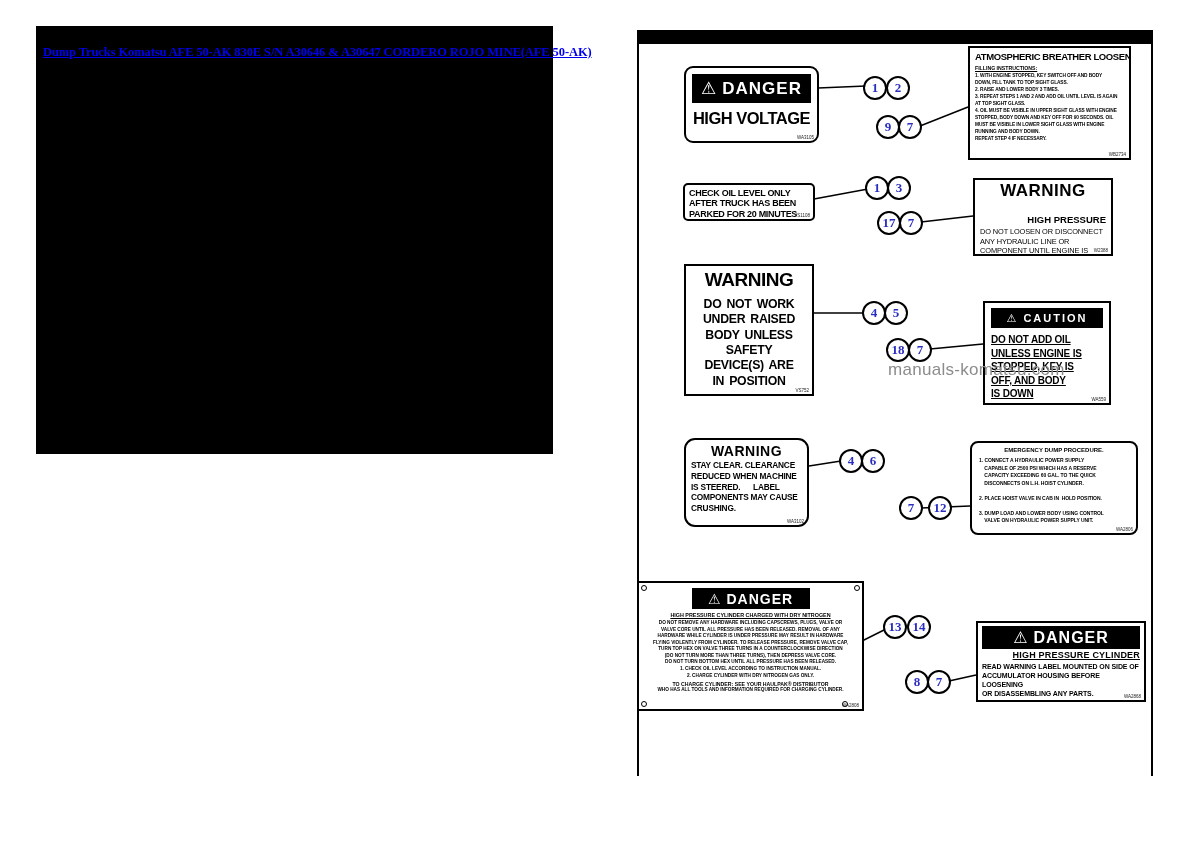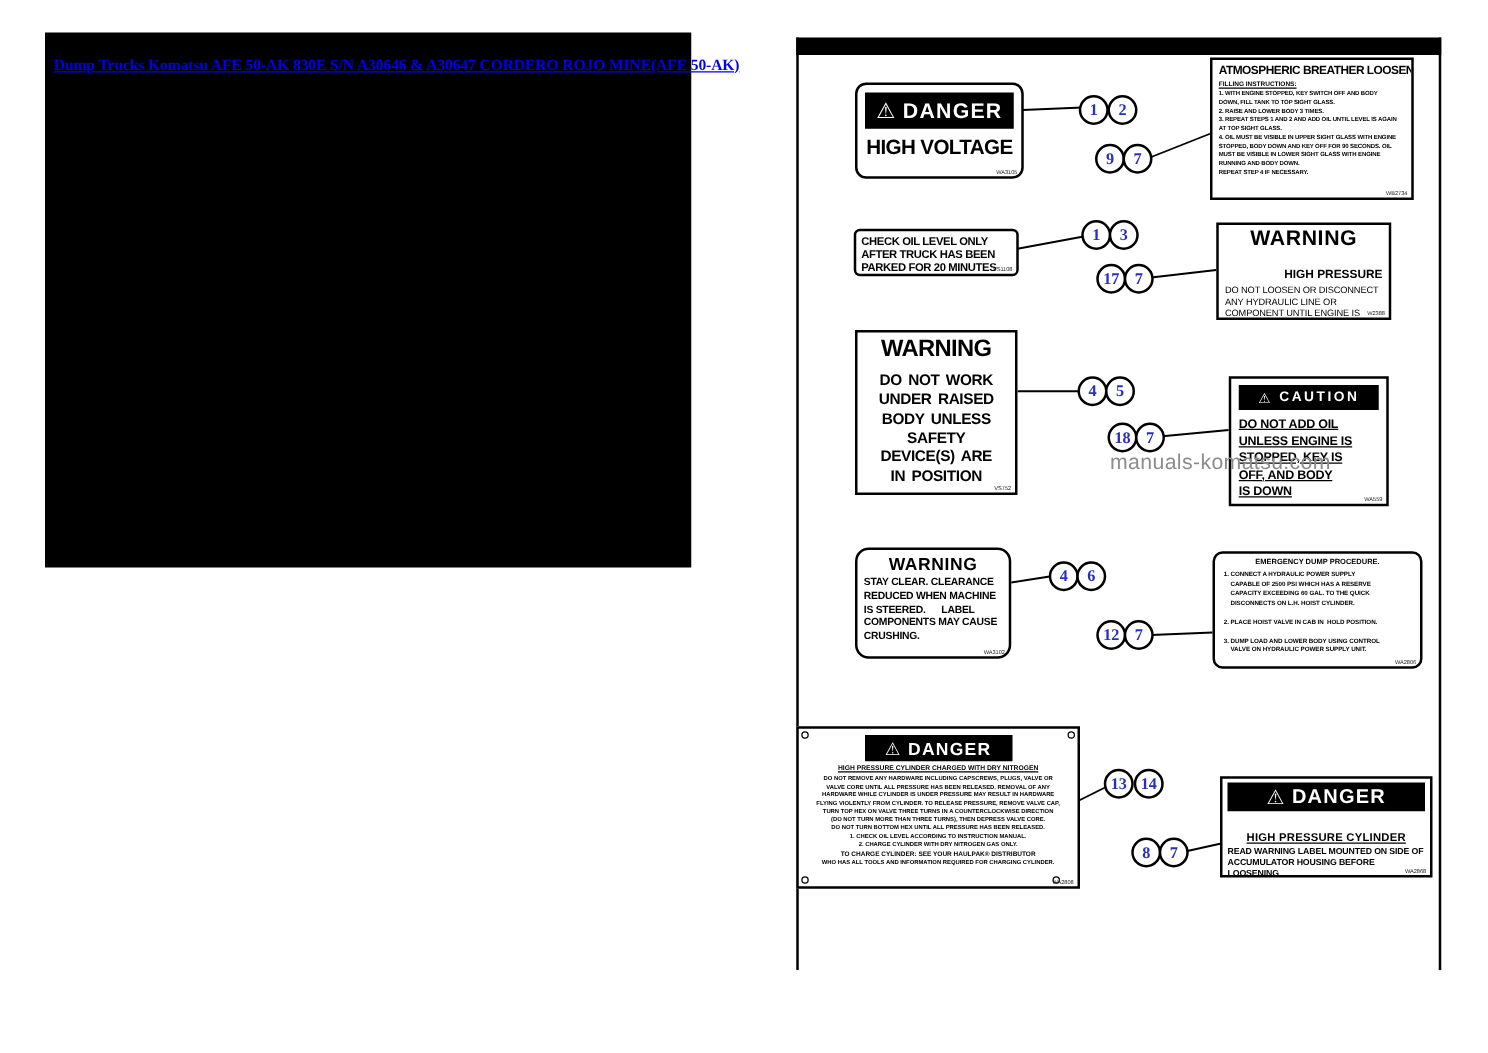--- a/index.html
+++ b/index.html
@@ -76,21 +76,21 @@
   .lbl-bigd .nd-body{font-size:4.7px;font-weight:bold;text-align:center;line-height:1.4;white-space:pre-line;margin-top:2px;}
   .lbl-bigd .nd-charge{font-size:5.2px;font-weight:bold;text-align:center;margin-top:2px;}
   .lbl-bigd .nd-foot{font-size:4.7px;font-weight:bold;text-align:center;}
   .screw{position:absolute;width:4px;height:4px;border:1px solid #000;border-radius:50%;background:#fff;}
   .screw.tl{left:2px;top:2px;} .screw.tr{right:2px;top:2px;}
   .screw.bl{left:2px;bottom:2px;} .screw.br{right:14px;bottom:2px;}
 
   
   .lbl-hpc{left:976px;top:621px;width:170px;height:81px;padding:3px 4px;}
   .lbl-hpc .dhead{height:23px;font-size:16px;}
-  .lbl-hpc .ac-sub{font-weight:bold;font-size:9px;text-align:center;text-decoration:underline;margin-top:16px;letter-spacing:0.2px;white-space:nowrap;}
+  .lbl-hpc .ac-sub{font-weight:bold;font-size:9px;text-align:right;text-decoration:underline;margin-top:1px;letter-spacing:0.2px;white-space:nowrap;}
   .lbl-hpc .ac-body{font-weight:bold;font-size:7px;line-height:1.3;white-space:pre-line;margin-top:2px;letter-spacing:-0.1px;}
 
   
   .pair{position:absolute;}
   .co{position:absolute;width:24px;height:24px;border:2px solid #000;border-radius:50%;background:#fff;
       box-sizing:border-box;display:flex;align-items:center;justify-content:center;
       font-weight:bold;font-size:13px;font-family:"Liberation Serif",serif;}
 
   .watermark{position:absolute;left:888px;top:360px;font-size:17px;color:#8c8c8c;letter-spacing:0.3px;}
 </style>
@@ -271,21 +271,21 @@
   </div>
   <div class="pair">
     <div class="co" style="left:886px;top:338px;color:#2a2ec0;">18</div>
     <div class="co" style="left:908px;top:338px;color:#2a2ec0;">7</div>
   </div>
   <div class="pair">
     <div class="co" style="left:839px;top:449px;color:#2a2ec0;">4</div>
     <div class="co" style="left:861px;top:449px;color:#2a2ec0;">6</div>
   </div>
   <div class="pair">
-    <div class="co" style="left:877px;top:496px;color:#2a2ec0;">12</div>
+    <div class="co" style="left:928px;top:496px;color:#2a2ec0;">12</div>
     <div class="co" style="left:899px;top:496px;color:#2a2ec0;">7</div>
   </div>
   <div class="pair">
     <div class="co" style="left:883px;top:615px;color:#2a2ec0;">13</div>
     <div class="co" style="left:907px;top:615px;color:#2a2ec0;">14</div>
   </div>
   <div class="pair">
     <div class="co" style="left:905px;top:670px;color:#2a2ec0;">8</div>
     <div class="co" style="left:927px;top:670px;color:#2a2ec0;">7</div>
   </div>

